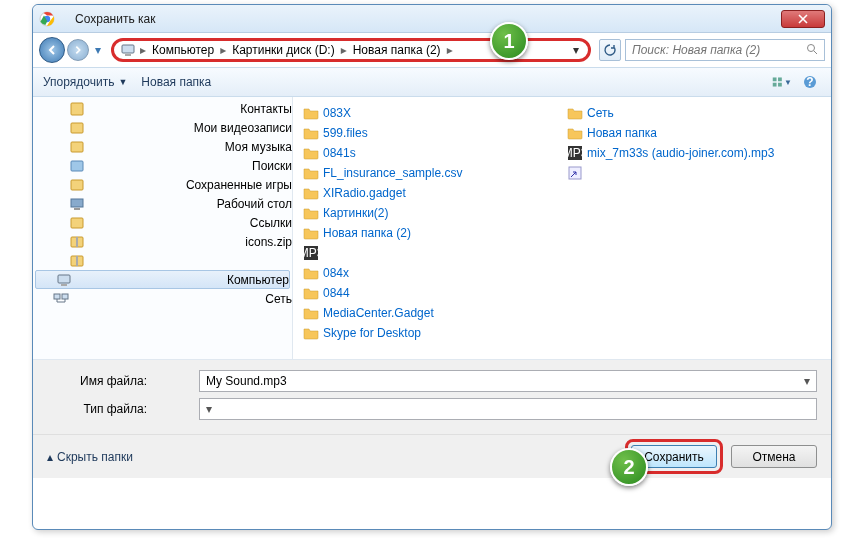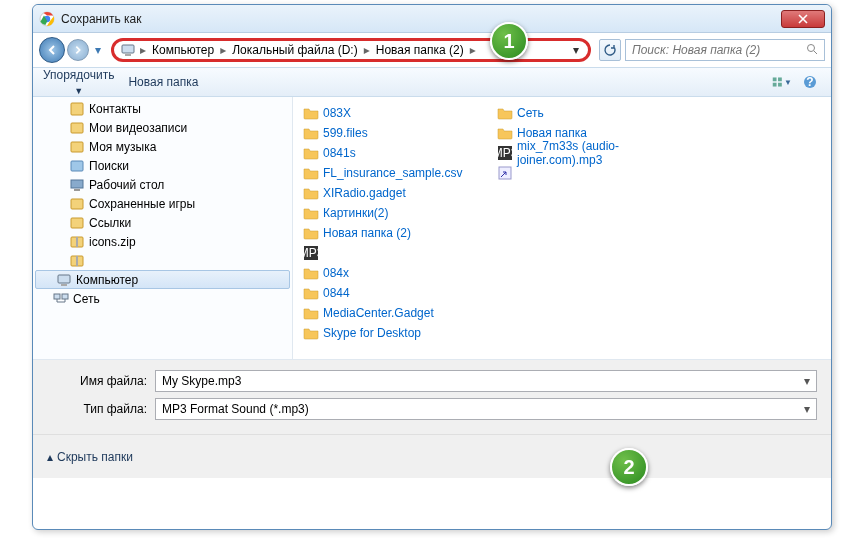--- a/index.html
+++ b/index.html
@@ -1,50 +1,50 @@
 <!DOCTYPE html>
 <html><head>
 <meta charset="utf-8">
 <style>
 * { margin:0; padding:0; box-sizing:border-box; font-family:"Segoe UI",Tahoma,sans-serif; font-size:12px; }
 body { background:#fff; width:864px; height:544px; position:relative; overflow:hidden; }
 .window { position:absolute; left:32px; top:4px; width:800px; height:526px; background:#fff; border:1px solid #5a8ab8; border-radius:6px; box-shadow:2px 2px 6px rgba(0,0,0,.2); }
 .titlebar { height:28px; background:linear-gradient(#eaf3fb,#d6e7f7); border-bottom:1px solid #b8cde2; border-radius:6px 6px 0 0; display:flex; align-items:center; padding:0 6px; }
 .app-icon { width:16px; height:16px; margin-right:6px; display:inline-block; }
-.title-text { color:#1a1a1a; flex:1; }
+.title-text { color:#1a1a1a; flex:1;margin-left:14px; }
 .close-btn { width:44px; height:18px; background:linear-gradient(#e07a7a,#c83a3a); border:1px solid #8b2020; border-radius:3px; display:flex; align-items:center; justify-content:center; color:#fff; }
 .navbar { height:34px; display:flex; align-items:center; padding:4px 6px; gap:2px; }
 .nav-back,.nav-fwd { width:26px; height:26px; border-radius:50%; background:radial-gradient(#9fc7e8,#3d79b3); border:1px solid #2e5a85; display:flex; align-items:center; justify-content:center; color:#fff; }
 .nav-fwd { width:22px; height:22px; opacity:.6; }
 .nav-drop { width:14px; height:26px; display:flex; align-items:center; justify-content:center; color:#3d79b3; }
 .addr-wrap { flex:1; height:24px; border:3px solid #d82c2c; border-radius:12px; background:#fff; display:flex; align-items:center; padding:0 4px; margin:0 4px; position:relative; }
 .addr-icon { width:16px; height:16px; margin:0 2px; }
 .crumb { padding:0 4px; color:#000; cursor:default; }
 .crumb-sep { color:#666; padding:0 2px; }
 .addr-drop { width:16px; color:#333; text-align:center; margin-left:auto;}
 .refresh { width:22px; height:22px; border:1px solid #a8c0d8; background:linear-gradient(#f4f9fd,#e0ecf7); display:flex; align-items:center; justify-content:center; color:#2e5a85; margin:0 2px; border-radius:2px;}
 .search { width:200px; height:22px; border:1px solid #a8c0d8; background:#fff; padding:0 6px; color:#888; display:flex; align-items:center; gap:4px;}
 .search input { border:none; outline:none; color:#701a75; width:100%; font-style:italic; }
 .toolbar { height:30px; background:linear-gradient(#f7fbff,#e4eef8); border-top:1px solid #cadcec; border-bottom:1px solid #cadcec; display:flex; align-items:center; padding:0 10px; gap:14px; }
-.tb-item { color:#1e395b; display:flex; align-items:center; gap:4px;flex-direction:column; }
+.tb-item { color:#1e395b; display:flex; align-items:center; gap:4px; }
 .tb-item .chev { font-size:9px; }
 .tb-right { margin-left:auto; display:flex; gap:6px; }
 .tb-ico { width:22px; height:20px; border:1px solid transparent; display:flex; align-items:center; justify-content:center; color:#3a6a9a; }
 .body { display:flex; height:262px; }
 .sidebar { width:260px; border-right:1px solid #e0e8f0; overflow:hidden; background:#fbfdff; padding-top:2px;}
-.tree-item { height:19px; display:flex; align-items:center; padding-left:36px; gap:4px; color:#000; }
+.tree-item { height:19px; display:flex; align-items:center; padding-left:36px; gap:4px; color:#000;justify-content:space-between; }
 .tree-item.sel { background:linear-gradient(#e8f1fb,#d4e5f7); border:1px solid #a8c6e4; border-radius:2px; margin:0 2px; padding-left:34px; }
 .tree-item.lvl0 { padding-left:20px; }
 .ti-ico { width:16px; height:16px; flex-shrink:0; }
 .filepane { flex:1; padding:6px 0 0 10px; display:flex; flex-direction:column; flex-wrap:wrap; align-content:flex-start; gap:0; overflow:hidden;}
-.file-item { width:194px; height:20px; display:flex; align-items:center; gap:4px; }
+.file-item { width:264px; height:20px; display:flex; align-items:center; gap:4px; }
 .file-item a { color:#0066cc; text-decoration:none; }
 .fi-ico { width:16px; height:16px; flex-shrink:0; }
 .bottom { border-top:1px solid #e0e8f0; background:#f0f0f0; padding:10px 14px 8px; }
-.field-row { display:flex; align-items:center; margin-bottom:6px; }
+.field-row { display:flex; align-items:center; margin-bottom:6px;gap:44px; }
 .field-label { width:108px; text-align:right; padding-right:8px; color:#000; }
 .field-input { flex:1; height:22px; border:1px solid #abadb3; background:#fff; padding:0 6px; display:flex; align-items:center; justify-content:space-between;}
 .field-input .dd { color:#555; }
 .footer { height:44px; background:#f0f0f0; display:flex; align-items:center; padding:0 14px; border-top:1px solid #dfdfdf;}
 .hide-folders { display:flex; align-items:center; gap:4px; color:#1e395b; }
 .btns { margin-left:auto; display:flex; gap:8px; align-items:center;}
 .btn { width:86px; height:23px; background:linear-gradient(#f4f4f4,#e0e0e0); border:1px solid #8e8f8f; border-radius:3px; display:flex; align-items:center; justify-content:center; }
 .btn.primary-wrap { padding:3px; border:3px solid #d82c2c; border-radius:8px; width:auto; height:auto; background:transparent;}
 .btn.primary { background:linear-gradient(#eaf6fd,#bee6fd); border:1px solid #3c7fb1; }
 .callout { position:absolute; width:38px; height:38px; border-radius:50%; background:radial-gradient(circle at 35% 30%,#6fbf4a,#2a8a1f); border:2px solid #fff; box-shadow:0 2px 5px rgba(0,0,0,.5); display:flex; align-items:center; justify-content:center; color:#fff; font-size:20px; font-weight:bold; z-index:10;}
@@ -89,21 +89,21 @@
       </div>
     <div class="nav-drop">▾</div>
     <div class="addr-wrap">
       <span class="addr-icon"><svg width="16" height="16" viewBox="0 0 16 16">
             <rect x="2" y="3" width="12" height="8" rx="1" fill="#cde" stroke="#678"></rect>
             <rect x="5" y="12" width="6" height="2" fill="#aaa"></rect>
           </svg></span>
       <span class="crumb-sep">▸</span>
       <span class="crumb">Компьютер</span>
       <span class="crumb-sep">▸</span>
-      <span class="crumb">Локальный файла (D:)</span>
+      <span class="crumb">Картинки диск (D:)</span>
       <span class="crumb-sep">▸</span>
       <span class="crumb">Новая папка (2)</span>
       <span class="crumb-sep">▸</span>
       <span class="addr-drop">▾</span>
     </div>
     <div class="refresh">
         <svg width="14" height="14" viewBox="0 0 14 14">
           <path d="M7 2a5 5 0 104.5 2.8M11 2v3h-3" fill="none" stroke="#2e5a85" stroke-width="1.4"></path>
         </svg>
       </div>
@@ -162,30 +162,30 @@
           <span>Моя музыка</span>
         </div>
       <div class="tree-item">
           <span class="ti-ico"><svg width="16" height="16">
               <rect x="2" y="3" width="12" height="10" rx="1" fill="#9fc7e8" stroke="#5a8ab8"></rect>
             </svg></span>
           <span>Поиски</span>
         </div>
       <div class="tree-item">
           <span class="ti-ico"><svg width="16" height="16">
+              <rect x="2" y="3" width="12" height="10" rx="1" fill="#f3d27a" stroke="#c99a2e"></rect>
+            </svg></span>
+          <span>Сохраненные игры</span>
+        </div>
+      <div class="tree-item">
+          <span class="ti-ico"><svg width="16" height="16">
               <rect x="2" y="3" width="12" height="8" fill="#8ac" stroke="#579"></rect>
               <rect x="5" y="12" width="6" height="2" fill="#999"></rect>
             </svg></span>
           <span>Рабочий стол</span>
-        </div>
-      <div class="tree-item">
-          <span class="ti-ico"><svg width="16" height="16">
-              <rect x="2" y="3" width="12" height="10" rx="1" fill="#f3d27a" stroke="#c99a2e"></rect>
-            </svg></span>
-          <span>Сохраненные игры</span>
         </div>
       <div class="tree-item">
           <span class="ti-ico"><svg width="16" height="16">
               <rect x="2" y="3" width="12" height="10" rx="1" fill="#f3d27a" stroke="#c99a2e"></rect>
             </svg></span>
           <span>Ссылки</span>
         </div>
       <div class="tree-item">
           <span class="ti-ico"><svg width="16" height="16">
               <rect x="2" y="3" width="12" height="10" rx="1" fill="#f3d27a" stroke="#c99a2e"></rect>
@@ -314,35 +314,44 @@
               <path d="M4 12l5-5m0 0h-3m3 0v3" stroke="#33a" fill="none"></path>
             </svg></span>
         </div>
       </div>
   </div>
 
   <div class="bottom">
     <div class="field-row">
       <div class="field-label">Имя файла:</div>
       <div class="field-input">
-          <span>My Skype.mp3</span>
+          <span>My Sound.mp3</span>
           <span class="dd">▾</span>
         </div>
     </div>
     <div class="field-row">
       <div class="field-label">Тип файла:</div>
       <div class="field-input">
-          <span>MP3 Format Sound (*.mp3)</span>
           <span class="dd">▾</span>
         </div>
     </div>
   </div>
 
   <div class="footer">
     <div class="hide-folders">
         <span>▴</span>
         <span>Скрыть папки</span>
       </div>
+    <div class="btns">
+      <div class="btn primary-wrap">
+        <div class="btn primary">
+            <span>Сохранить</span>
+          </div>
+      </div>
+      <div class="btn">
+          <span>Отмена</span>
+        </div>
+    </div>
   </div>
 </div>
 
 <div class="callout c1">1</div>
 <div class="callout c2">2</div>
 
 </body></html>

